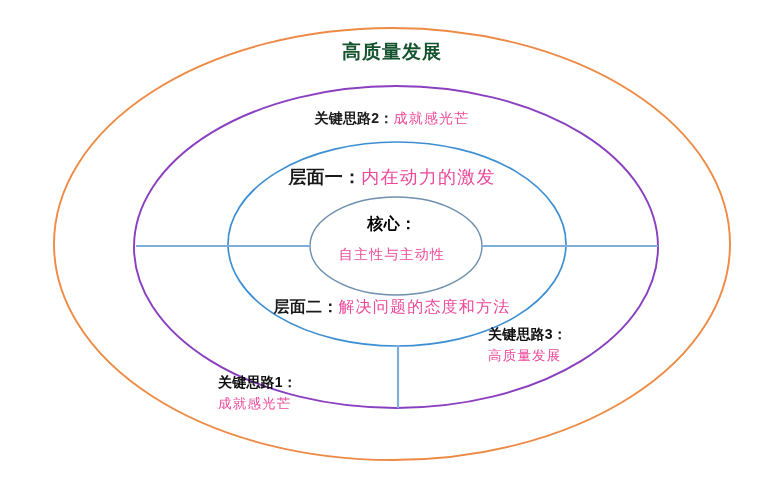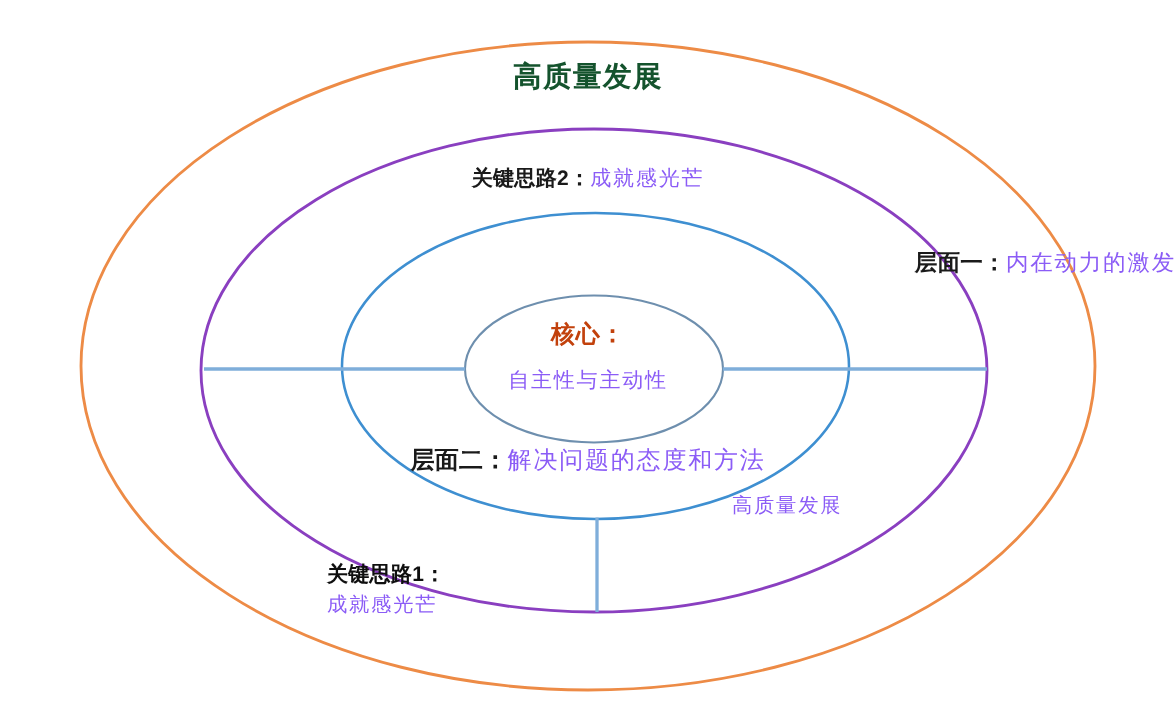--- a/index.html
+++ b/index.html
@@ -35,21 +35,21 @@
     line-height: 1.25;
   }
   .bold-seg {
     font-weight: bold;
     letter-spacing: 0.2px;
   }
   .script-seg {
     font-family: "DejaVu Serif", "Liberation Serif", serif;
     font-weight: 400;
     letter-spacing: 1.2px;
-    color: #8b5cf6;
+    color: #ec4899;
   }
 
   
   #title-label {
     left: 0; right: 0;
     top: 40px;
     text-align: center;
     font-size: 19px;
     font-weight: bold;
     letter-spacing: 1px;
@@ -61,35 +61,35 @@
     left: 0; right: 0;
     top: 110px;
     text-align: center;
     font-size: 14px;
   }
 
   
   #layer1-label {
     left: 0; right: 0;
     top: 166px;
-    text-align: right;
-    font-size: 15px;
+    text-align: center;
+    font-size: 18px;
   }
 
   
   #core-block {
     left: 0; right: 0;
     top: 214px;
     text-align: center;
   }
   #core-title {
     font-size: 16px;
     font-weight: bold;
     letter-spacing: 0.5px;
-    color: #c2410c;
+    color: #000000;
   }
   #core-sub {
     margin-top: 12px;
     font-size: 14px;
   }
 
   
   #layer2-label {
     left: 0; right: 0;
     top: 297px;
@@ -161,16 +161,17 @@
   <div class="lbl" id="layer2-label">
     <span class="bold-seg">层面二：</span><span class="script-seg">解决问题的态度和方法</span>
   </div>
 
   <div class="lbl" id="key1-block">
     <div class="key-head">关键思路1：</div>
     <div class="key-sub script-seg">成就感光芒</div>
   </div>
 
   <div class="lbl" id="key3-block">
+    <div class="key-head">关键思路3：</div>
     <div class="key-sub script-seg">高质量发展</div>
   </div>
 
 </div>
 
 </body></html>

